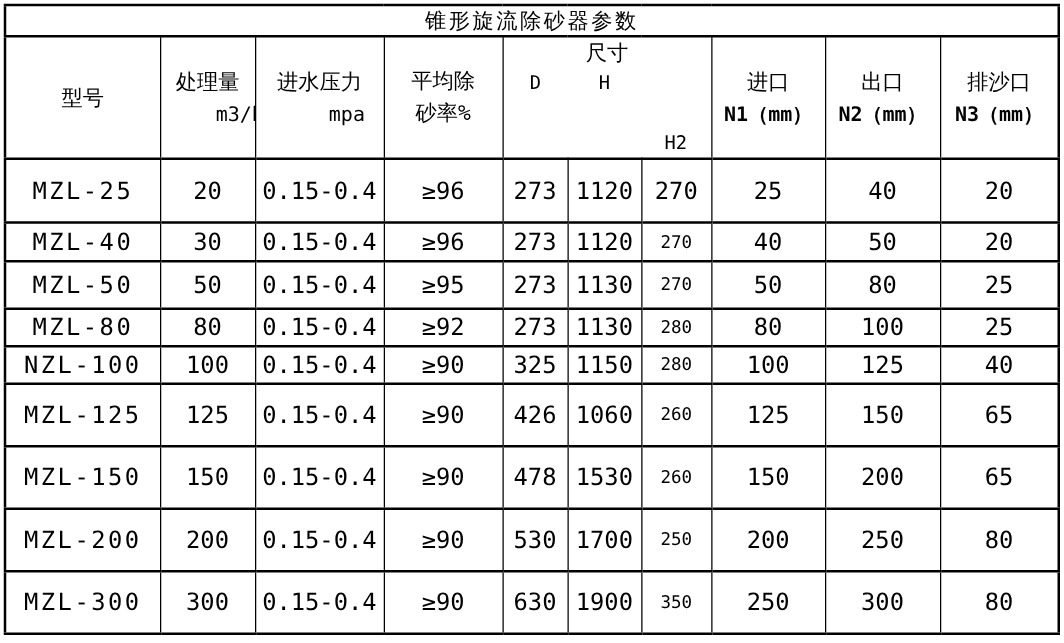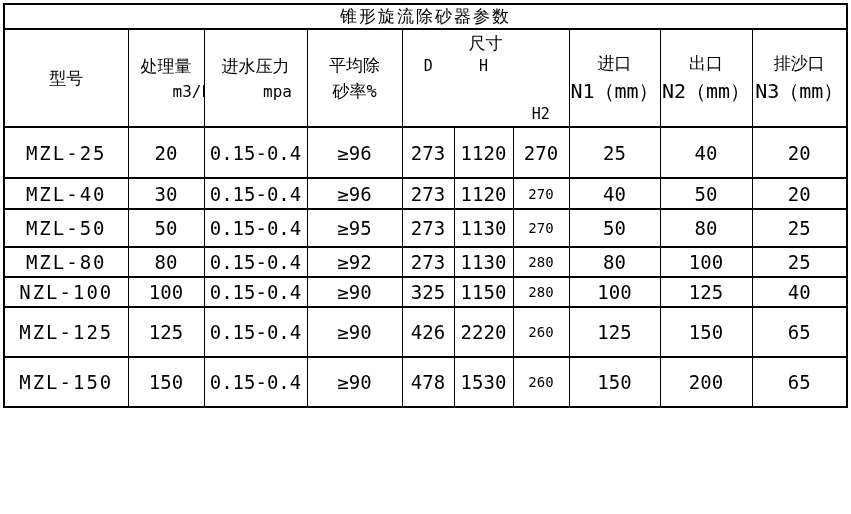--- a/index.html
+++ b/index.html
@@ -44,21 +44,21 @@
   .h52 { height: 50px; }
 
   .title-cell {
     font-size: 17px;
     letter-spacing: 2px;
     font-weight: normal;
   }
   .hc { font-size: 17px; }
   .hl { line-height: 1.55; font-size: 17px; }
   .hl-latin { line-height: 1.45; font-size: 16px; margin-left: 44px; }
-  .hl-sub { line-height: 1.45; font-size: 20px; }
+  .hl-sub { line-height: 1.45; font-size: 16px; font-weight: bold; }
 
   .dim-sub {
     display: flex;
     width: 100%;
     font-size: 15px;
     line-height: 1.45;
   }
   .dim-sub span { display: inline-block; text-align: center; }
   .w-d  { width: 52px; }
   .w-h  { width: 59px; }
@@ -191,36 +191,60 @@
       <td class="data">125</td>
       <td class="data">40</td>
     </tr>
 
     <tr class="h52">
       <td class="model-cell">MZL-125</td>
       <td class="data">125</td>
       <td class="data">0.15-0.4</td>
       <td class="data">≥90</td>
       <td class="data">426</td>
-      <td class="data">2220</td>
+      <td class="data">1060</td>
       <td class="data small">260</td>
       <td class="data">125</td>
       <td class="data">150</td>
       <td class="data">65</td>
     </tr>
 
     <tr class="h52">
       <td class="model-cell">MZL-150</td>
       <td class="data">150</td>
       <td class="data">0.15-0.4</td>
       <td class="data">≥90</td>
       <td class="data">478</td>
       <td class="data">1530</td>
       <td class="data small">260</td>
       <td class="data">150</td>
       <td class="data">200</td>
       <td class="data">65</td>
     </tr>
 
-
+    <tr class="h52">
+      <td class="model-cell">MZL-200</td>
+      <td class="data">200</td>
+      <td class="data">0.15-0.4</td>
+      <td class="data">≥90</td>
+      <td class="data">530</td>
+      <td class="data">1700</td>
+      <td class="data small">250</td>
+      <td class="data">200</td>
+      <td class="data">250</td>
+      <td class="data">80</td>
+    </tr>
+
+    <tr class="h52">
+      <td class="model-cell">MZL-300</td>
+      <td class="data">300</td>
+      <td class="data">0.15-0.4</td>
+      <td class="data">≥90</td>
+      <td class="data">630</td>
+      <td class="data">1900</td>
+      <td class="data small">350</td>
+      <td class="data">250</td>
+      <td class="data">300</td>
+      <td class="data">80</td>
+    </tr>
   </tbody>
     </table>
 </div>
 
 </body></html>

